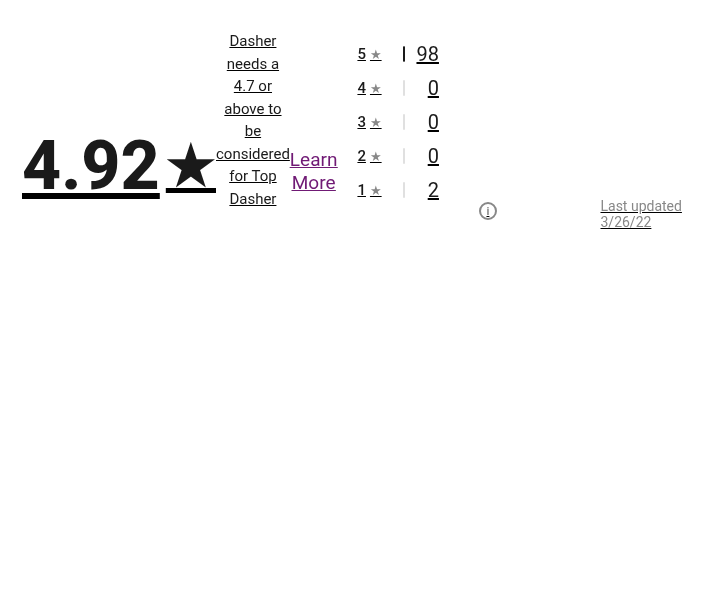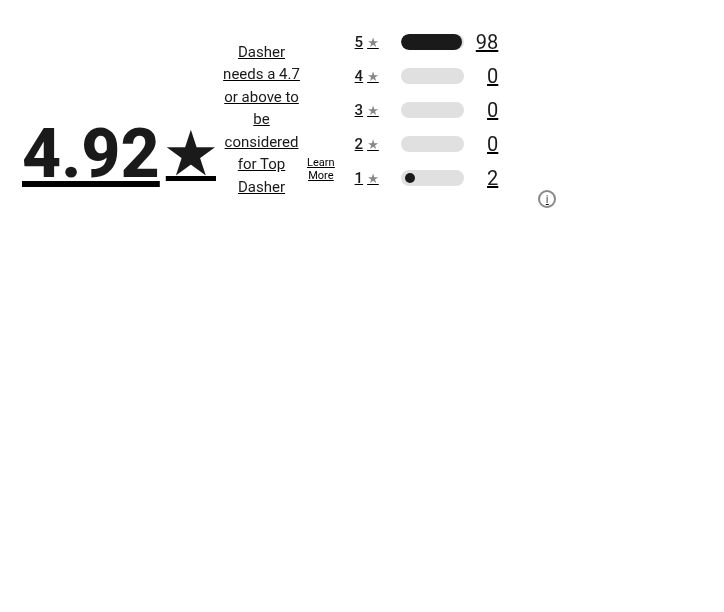--- a/index.html
+++ b/index.html
@@ -45,22 +45,22 @@
 
     .subtitle {
       font-size: 15px;
       color: #1a1a1a;
       text-align: center;
       line-height: 1.5;
       margin-bottom: 20px;
     }
 
     .learn-more {
-      font-size: 11px;
-      color: #000000;
+      font-size: 19px;
+      color: #701a75;
       text-decoration: underline;
       cursor: pointer;
       margin-bottom: 36px;
       display: block;
       text-align: center;
     }
 
     .bars-section {
       width: 100%;
       display: flex;
@@ -230,14 +230,17 @@
         <div class="bar-count">2</div>
       </div>
     </div>
 
   <div class="excluded-row">
     <div class="info-icon">
       <span>i</span>
     </div>
   </div>
 
+  <div class="last-updated">
+    <span>Last updated 3/26/22</span>
+  </div>
 
 </div>
 
 </body></html>

